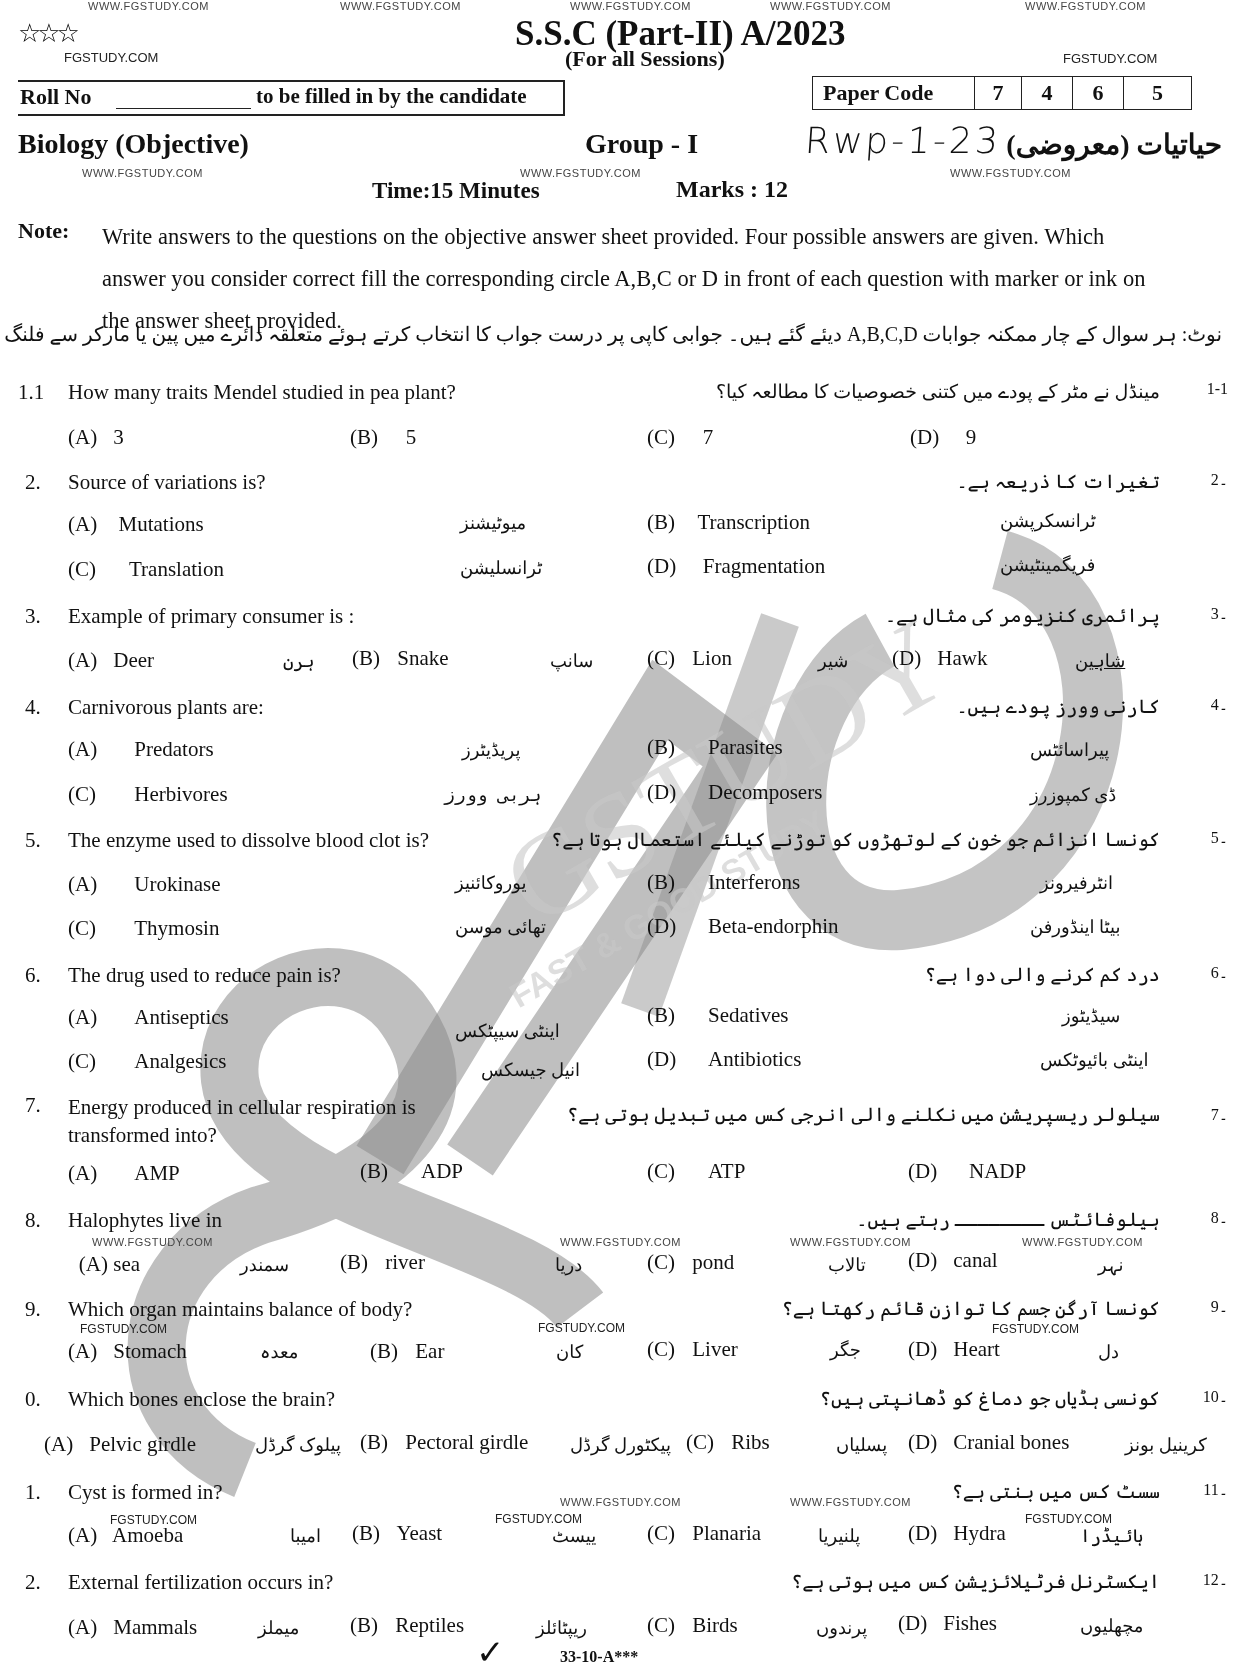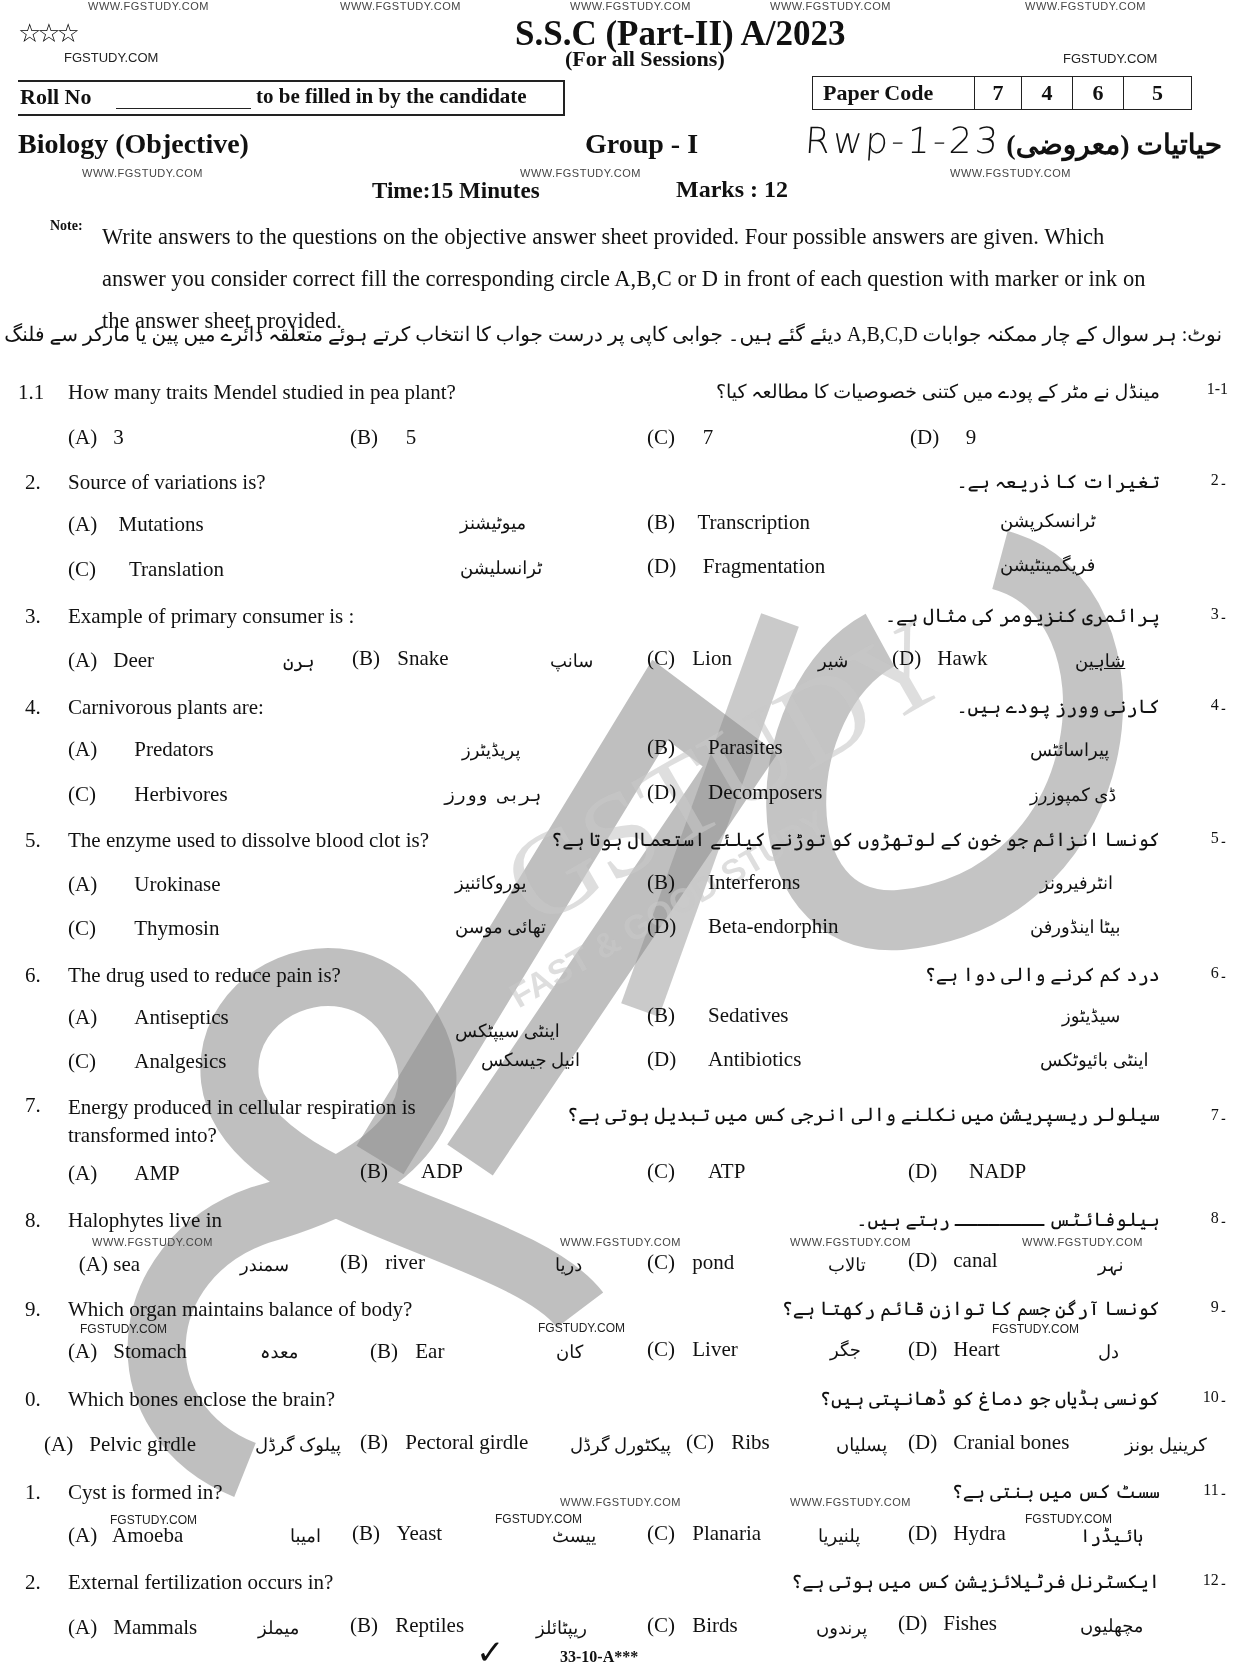--- a/index.html
+++ b/index.html
@@ -21,21 +21,21 @@
   table.code td.d { width:34px; }
   table.code td.d2 { width:38px; }
   table.code td.d3 { width:38px; }
   table.code td.d4 { width:55px; }
   .subject { left:18px; top:128px; font-size:28px; font-weight:bold; }
   .group { left:585px; top:128px; font-size:28px; font-weight:bold; }
   .handwritten { left:805px; top:120px; font-size:36px; font-family:"DejaVu Sans",sans-serif; font-weight:200; transform:skewX(-4deg); letter-spacing:3px; }
   .urdu-subject { right:28px; top:128px; font-size:28px; font-weight:bold; direction:rtl; }
   .time { left:372px; top:178px; font-size:23px; font-weight:bold; }
   .marks { left:676px; top:176px; font-size:24px; font-weight:bold; }
-  .note-lbl { left:18px; top:218px; font-size:14px; font-weight:bold;margin-left:32px; }
+  .note-lbl { left:18px; top:218px; font-size:22px; font-weight:bold; }
   .note { left:102px; top:216px; width:1070px; font-size:22.5px; line-height:42px; }
   .urdu-note { right:28px; top:322px; font-size:20px; direction:rtl; white-space:nowrap; }
   .q { position:absolute; left:0; width:1250px; }
   .qnum { position:absolute; left:18px; font-size:21px; }
   .qtext { position:absolute; left:68px; font-size:21px; }
   .qurdu { position:absolute; right:90px; font-size:19px; direction:rtl; white-space:nowrap; }
   .qunum { position:absolute; right:22px; font-size:16px; }
   .opt { position:absolute; font-size:21px; white-space:nowrap; }
   .optl { display:inline-block; min-width:40px; }
   .urd { position:absolute; font-size:18px; direction:rtl; white-space:nowrap; }
@@ -175,21 +175,21 @@
 <div class="q" style="top:963px;">
   <span class="qnum" style="top:0;left:25px;">6.</span>
   <span class="qtext" style="top:0;">The drug used to reduce pain is?</span>
   <span class="qurdu" style="top:0;">درد کم کرنے والی دوا ہے؟</span>
   <span class="qunum" style="top:0;">6۔</span>
   <span class="opt" style="left:68px;top:42px;"><span class="optl">(A)</span> &nbsp;&nbsp;&nbsp;&nbsp;<span>Antiseptics</span></span>
   <span class="urd" style="left:455px;top:42px;margin-top:15px;">اینٹی سیپٹکس</span>
   <span class="opt" style="left:647px;top:40px;"><span class="optl">(B)</span> &nbsp;&nbsp;&nbsp;<span>Sedatives</span></span>
   <span class="urd" style="left:1062px;top:42px;">سیڈیٹوز</span>
   <span class="opt" style="left:68px;top:86px;"><span class="optl">(C)</span> &nbsp;&nbsp;&nbsp;&nbsp;<span>Analgesics</span></span>
-  <span class="urd" style="left:455px;top:86px;padding-left:26px;">انیل جیسکس</span>
+  <span class="urd" style="left:455px;top:96px;padding-left:26px;">انیل جیسکس</span>
   <span class="opt" style="left:647px;top:84px;"><span class="optl">(D)</span> &nbsp;&nbsp;&nbsp;<span>Antibiotics</span></span>
   <span class="urd" style="left:1040px;top:86px;">اینٹی بائیوٹکس</span>
 </div>
 
 <div class="q" style="top:1093px;">
   <span class="qnum" style="top:0;left:25px;">7.</span>
   <span class="qtext" style="top:0;width:430px;line-height:28px;">Energy produced in cellular respiration is transformed into?</span>
   <span class="qurdu" style="top:10px;">سیلولر ریسپریشن میں نکلنے والی انرجی کس میں تبدیل ہوتی ہے؟</span>
   <span class="qunum" style="top:12px;">7۔</span>
   <span class="opt" style="left:68px;top:68px;"><span class="optl">(A)</span> &nbsp;&nbsp;&nbsp;&nbsp;<span>AMP</span></span>

